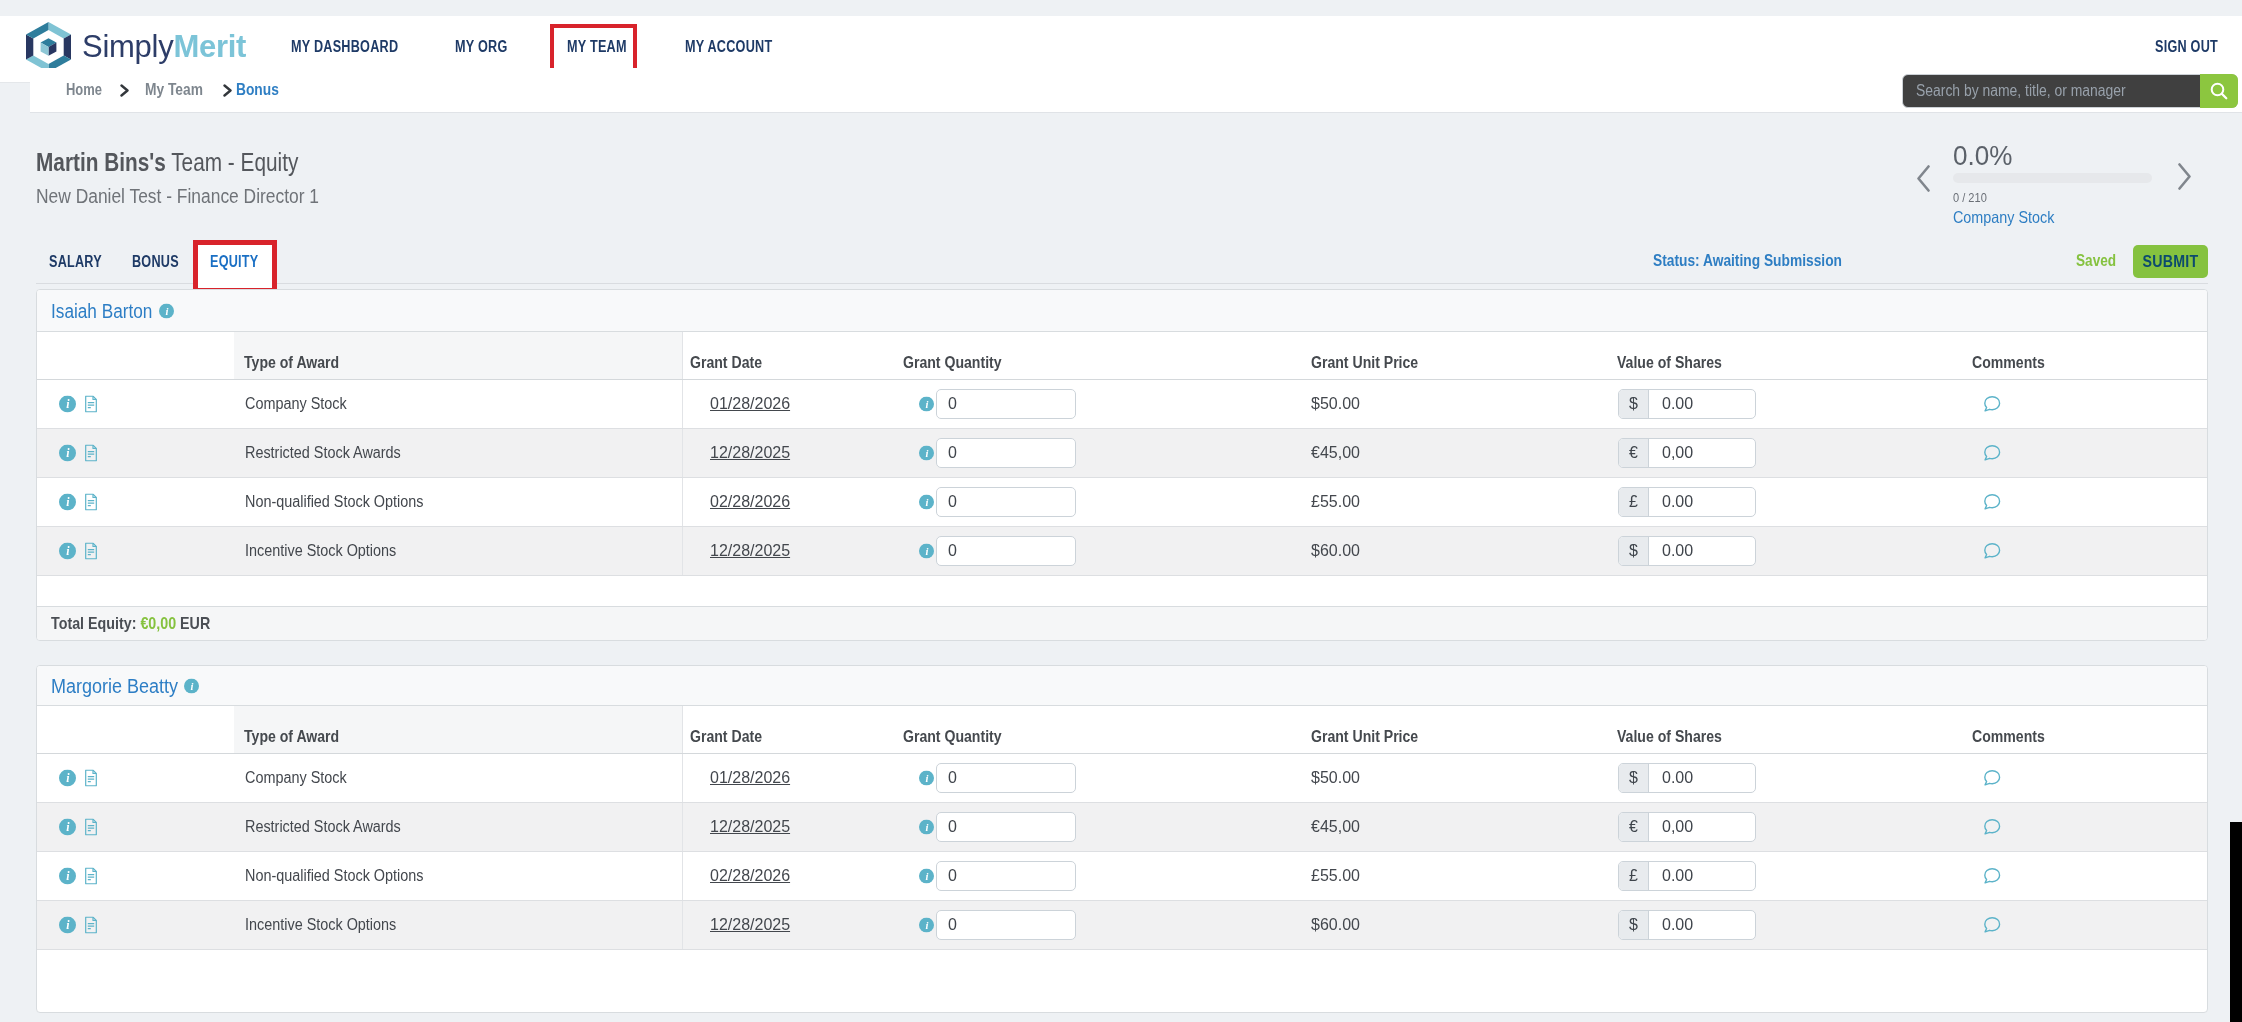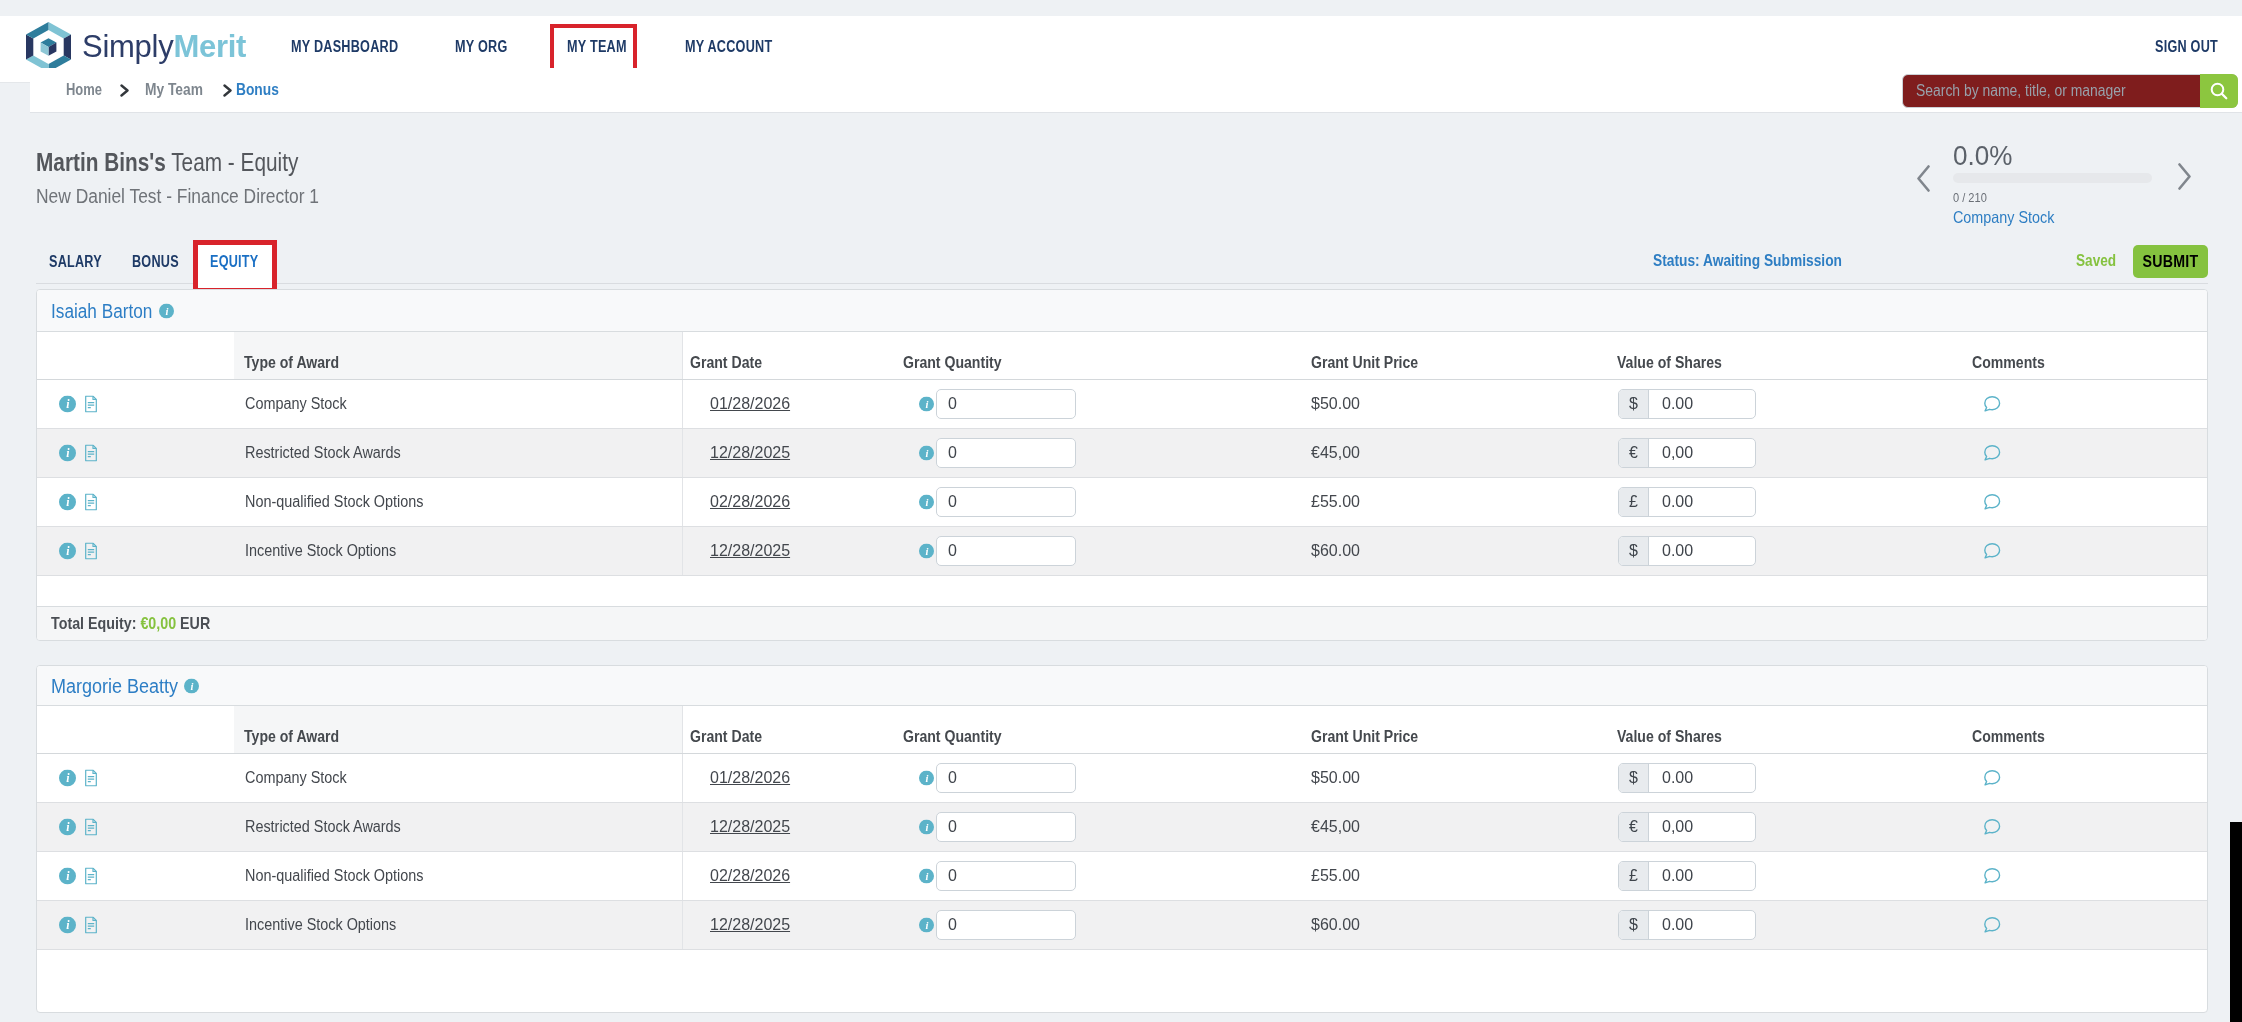--- a/index.html
+++ b/index.html
@@ -5,41 +5,41 @@
 html,body { width:2242px; height:1022px; background:#eef1f4; font-family:"Liberation Sans", sans-serif; position:relative; overflow:hidden; }
 
 .nav { position:absolute; left:0; top:16px; width:2242px; height:67px; background:#fff; border-bottom:1px solid #e4e7ea; }
 .brand { position:absolute; left:82px; top:12px; font-size:32px; color:#2d3d68; letter-spacing:-0.3px; transform:scaleX(0.97); transform-origin:0 50%; }
 .brand b { color:#7cc4d8; font-weight:bold; }
 .navlink { position:absolute; top:22px; font-size:16px; font-weight:bold; color:#1e3a66; letter-spacing:0.3px; transform:scaleX(0.79); transform-origin:0 50%; white-space:nowrap; }
 .redbox { position:absolute; border:4px solid #d8232b; background:transparent; }
 
 .crumbbar { position:absolute; left:0; top:68px; width:2242px; height:45px; background:#fff; border-bottom:1px solid #e0e3e7;margin-left:30px; }
 .crumb { position:absolute; top:13px; font-size:16px; font-weight:bold; transform-origin:0 50%; white-space:nowrap; }
-.search { position:absolute; left:1872px; top:6px; width:336px; height:34px; background:#7f1d1d; border:1px solid #ccd1d6; border-radius:6px; }
+.search { position:absolute; left:1872px; top:6px; width:336px; height:34px; background:#404040; border:1px solid #ccd1d6; border-radius:6px; }
 .search .ph { position:absolute; left:13px; top:7px; font-size:16px; color:#98a1ab; transform:scaleX(0.87); transform-origin:0 50%; white-space:nowrap; }
 .sbtn { position:absolute; right:-1px; top:-1px; width:38px; height:34px; background:#8cc63f; border-radius:0 6px 6px 0; }
 .sbtn svg { position:absolute; left:7px; top:5px; }
 
 .title { position:absolute; left:36px; top:147px; font-size:26px; color:#54575c; transform:scaleX(0.80); transform-origin:0 50%; white-space:nowrap; }
 .subtitle { position:absolute; left:36px; top:185px; font-size:20px; color:#6f7378; transform:scaleX(0.87); transform-origin:0 50%; white-space:nowrap; }
 
 .pct { position:absolute; left:1953px; top:140px; font-size:28px; color:#5b6169; transform:scaleX(0.93); transform-origin:0 50%; }
 .pbar { position:absolute; left:1953px; top:173px; width:199px; height:10px; border-radius:5px; background:#e6e8eb; }
 .pcount { position:absolute; left:1953px; top:190px; font-size:13px; color:#6a6f76; transform:scaleX(0.85); transform-origin:0 50%; }
 .plink { position:absolute; left:1953px; top:208px; font-size:16.5px; color:#2e7ec3; transform:scaleX(0.87); transform-origin:0 50%; white-space:nowrap; }
 
 .tab { position:absolute; top:253px; font-size:16px; font-weight:bold; color:#1e3a66; letter-spacing:0.3px; transform:scaleX(0.79); transform-origin:0 50%; }
 .tabline { position:absolute; left:36px; top:283px; width:2172px; height:1px; background:#d9dce0; }
 .equitytab { position:absolute; left:198px; top:245px; width:74px; height:44px; background:#fff; }
 .status { position:absolute; left:1653px; top:251px; font-size:17px; font-weight:bold; color:#2e7ec3; transform:scaleX(0.81); transform-origin:0 50%; white-space:nowrap; }
 .dlbtn { position:absolute; left:1867px; top:245px; width:200px; height:34px; border:2px solid #7d848c; border-radius:5px;margin-top:44px; }
 .dlt { position:absolute; left:31px; top:50%; color:#4e555d; font-size:15.5px; font-weight:bold; transform:translateY(-50%) scaleX(0.85); transform-origin:0 50%; white-space:nowrap; }
 .saved { position:absolute; left:2076px; top:251px; font-size:17px; font-weight:bold; color:#85c23f; transform:scaleX(0.80); transform-origin:0 50%; }
-.submit { position:absolute; left:2133px; top:245px; width:75px; height:33px; background:#85c23f; border-radius:5px; color:#000000; font-size:16.5px; font-weight:bold; text-align:center; line-height:33px; letter-spacing:0.3px; }
+.submit { position:absolute; left:2133px; top:245px; width:75px; height:33px; background:#85c23f; border-radius:5px; color:#0c4a6e; font-size:16.5px; font-weight:bold; text-align:center; line-height:33px; letter-spacing:0.3px; }
 .submit span { display:inline-block; transform:scaleX(0.86); transform-origin:50% 50%; }
 
 .card { position:absolute; left:36px; width:2172px; background:#fff; border:1px solid #d8dcdf; border-radius:4px; overflow:hidden; }
 .chead { position:relative; background:#f8f9fa; border-bottom:1px solid #d8dcdf; }
 .cname { position:absolute; left:14px; top:50%; font-size:20px; color:#2d7ec5; transform-origin:0 50%; white-space:nowrap; }
 .cinfo { position:absolute; top:50%; transform:translateY(-50%); height:15px; }
 .thead { position:relative; height:48px; border-bottom:1px solid #d4d8db; }
 .awardbg { position:absolute; left:197px; top:0; width:448px; height:47px; background:#f5f6f7; }
 .th { position:absolute; bottom:7px; transform:scaleX(0.88); transform-origin:0 50%; font-size:16px; font-weight:bold; color:#45494e; white-space:nowrap; }
 .trow { position:relative; height:49px; border-bottom:1px solid #dddfe2; background:#fff; }

